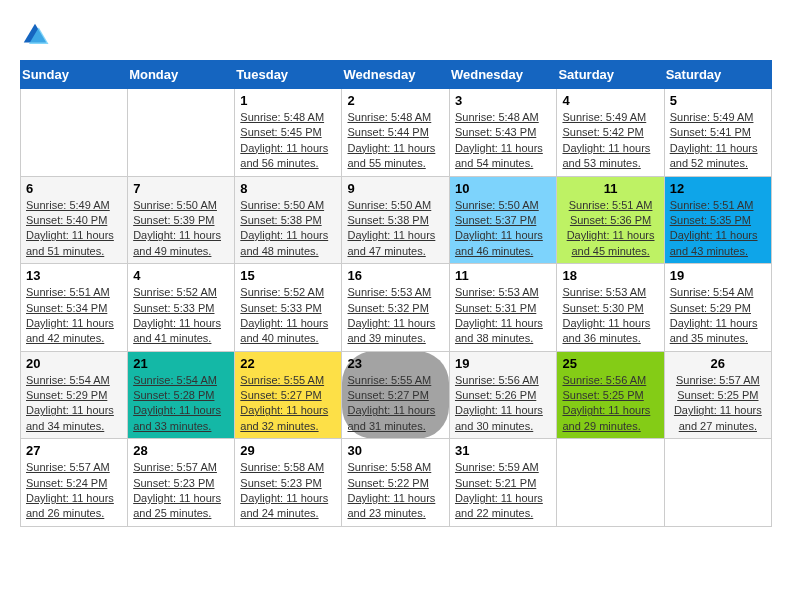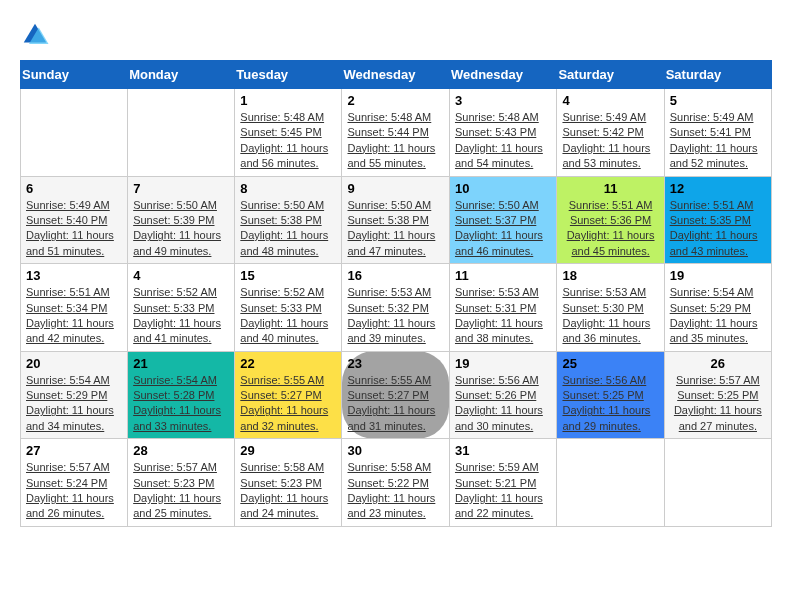--- a/index.html
+++ b/index.html
@@ -224,21 +224,21 @@
           <div class="day-info">Sunrise: 5:55 AM<br>Sunset: 5:27 PM<br>Daylight: 11 hours and 32 minutes.</div>
         </td>
         <td style="background: #a3a3a3; border-radius: 32px;">
           <span class="day-number">23</span>
           <div class="day-info">Sunrise: 5:55 AM<br>Sunset: 5:27 PM<br>Daylight: 11 hours and 31 minutes.</div>
         </td>
         <td style="background: rgb(245, 245, 245);">
           <span class="day-number">19</span>
           <div class="day-info">Sunrise: 5:56 AM<br>Sunset: 5:26 PM<br>Daylight: 11 hours and 30 minutes.</div>
         </td>
-        <td style="background: #3b82f6;">
+        <td style="background: #84cc16;">
           <span class="day-number">25</span>
           <div class="day-info">Sunrise: 5:56 AM<br>Sunset: 5:25 PM<br>Daylight: 11 hours and 29 minutes.</div>
         </td>
         <td style="background: rgb(245, 245, 245); text-align: center;">
           <span class="day-number">26</span>
           <div class="day-info">Sunrise: 5:57 AM<br>Sunset: 5:25 PM<br>Daylight: 11 hours and 27 minutes.</div>
         </td>
       </tr>
       <tr>
         <td>

